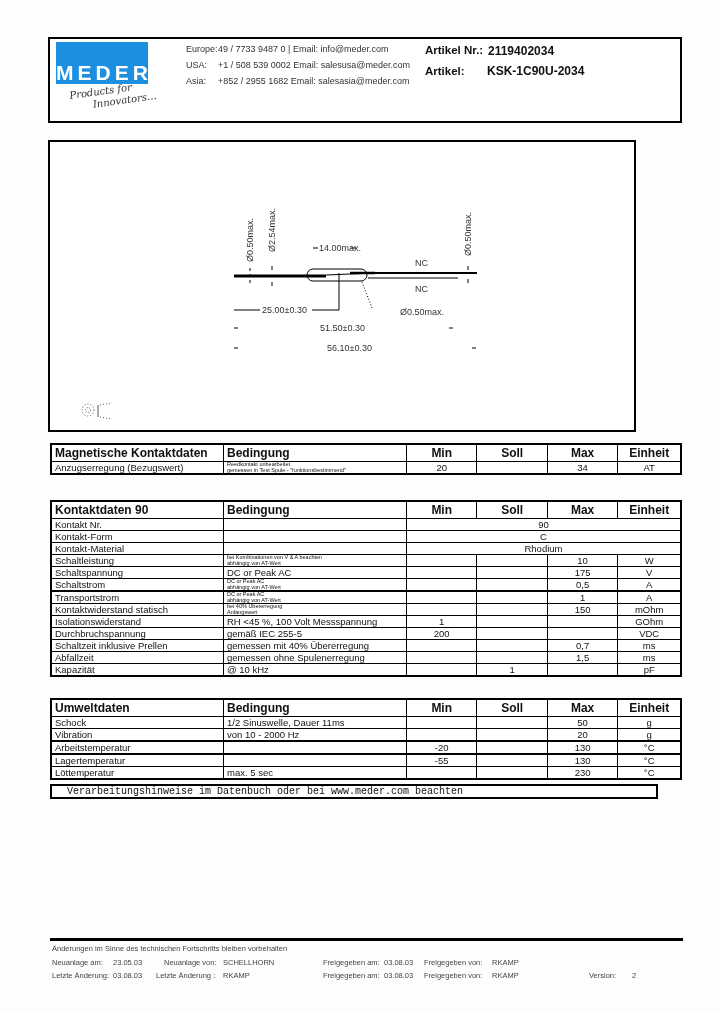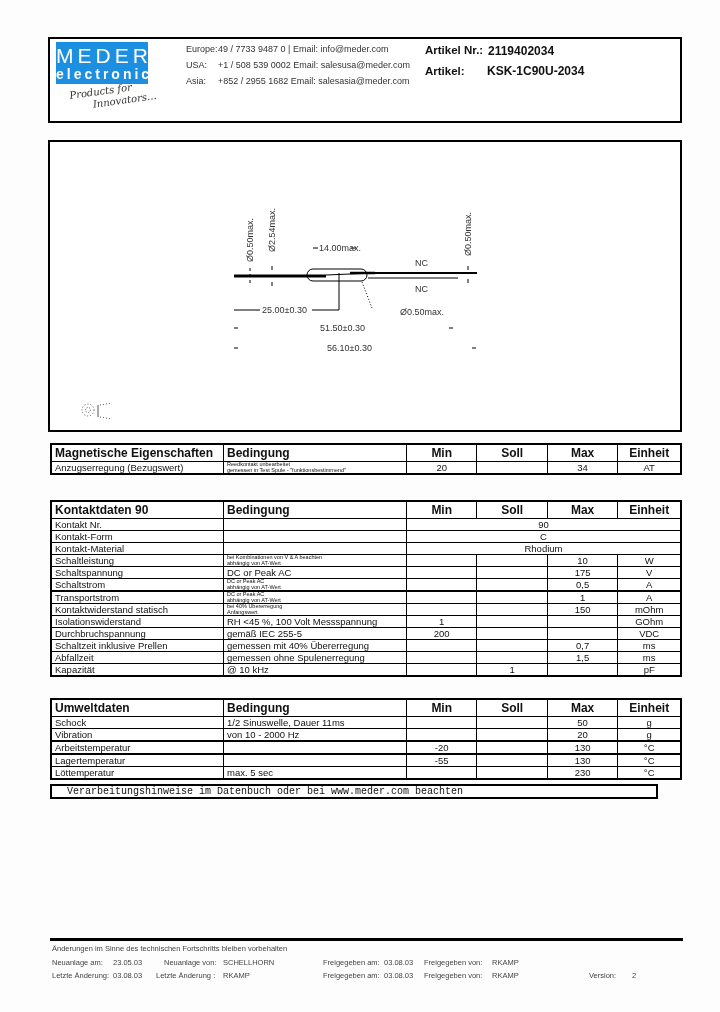--- a/index.html
+++ b/index.html
@@ -2,29 +2,29 @@
 <html><head>
 <meta charset="utf-8">
 <style>
   html, body { margin: 0; padding: 0; background: #fdfdfd; }
   body { width: 720px; height: 1012px; position: relative; font-family: "Liberation Sans", sans-serif; color: #111; overflow: hidden; }
   .abs { position: absolute; }
   .box { position: absolute; border: 2px solid #000; box-sizing: border-box; background: #fff; }
   
   #header { left: 48px; top: 37px; width: 634px; height: 86px; }
   #logo { left: 56px; top: 42px; width: 92px; height: 42px; background: #1c8fe0; color: #fff; text-align: center; }
-  #logo .l1 { font-weight: normal; font-size: 21px; letter-spacing: 4px; line-height: 24px; margin-top: 2px; }
+  #logo .l1 { font-weight: bold; font-size: 21px; letter-spacing: 4px; line-height: 24px; margin-top: 19px; }
   #logo .l2 { font-weight: bold; font-size: 14px; letter-spacing: 3px; line-height: 12px; }
   #slogan { left: 70px; top: 84px; font-family: "DejaVu Serif", serif; font-style: italic; font-size: 10px; color: #333; transform: rotate(-8deg); line-height: 12px; }
   .contact { font-size: 9px; color: #333; left: 186px; }
   .contact span.lbl { display: inline-block; width: 32px; }
   .art-lbl { font-weight: bold; font-size: 11.5px; left: 425px; }
   .art-val { font-weight: bold; font-size: 12px; }
   
-  #drawing { left: 48px; top: 140px; width: 634px; height: 292px; }
+  #drawing { left: 48px; top: 140px; width: 588px; height: 292px; }
   
   table.spec { position: absolute; left: 50px; width: 632px; border-collapse: collapse; table-layout: fixed; background: #fff; }
   table.spec { border: 2px solid #000; }
   table.spec td, table.spec th { border: 1px solid #000; padding: 0 3px; font-size: 9.5px; line-height: 11px; height: 11px; overflow: hidden; white-space: nowrap; }
   table.spec th { font-size: 12px; font-weight: bold; height: 16px; text-align: center; }
   table.spec th.first, table.spec th.cond { text-align: left; }
   table.spec td.c { text-align: center; }
   table.spec td.small { font-size: 5.5px; line-height: 5.5px; }
   table.spec tr.thick td { border-top: 2px solid #000; }
   col.c1 { width: 164px; } col.c2 { width: 174px; } col.c3 { width: 67px; } col.c4 { width: 67px; } col.c5 { width: 67px; } col.c6 { width: 60px; }
@@ -112,21 +112,21 @@
   <colgroup>
       <col class="c1">
       <col class="c2">
       <col class="c3">
       <col class="c4">
       <col class="c5">
       <col class="c6">
     </colgroup>
   <tbody>
       <tr>
-    <th class="first">Magnetische Eigenschaften</th>
+    <th class="first">Magnetische Kontaktdaten</th>
     <th class="cond">Bedingung</th>
     <th>Min</th>
     <th>Soll</th>
     <th>Max</th>
     <th>Einheit</th>
   </tr>
   <tr>
     <td>Anzugserregung (Bezugswert)</td>
     <td class="small">
           <div>Reedkontakt unbearbeitet</div>

